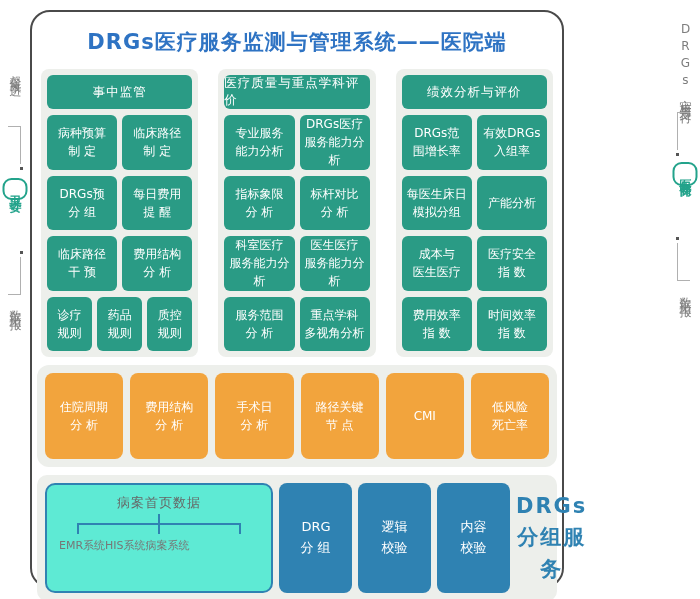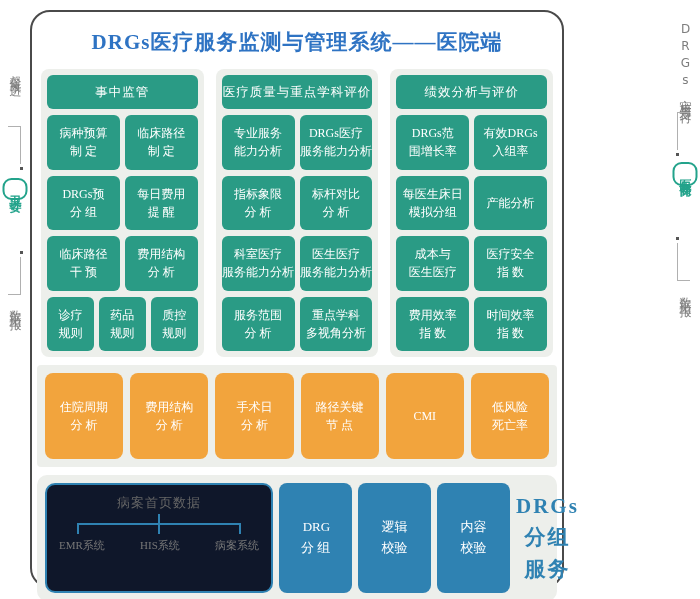--- a/index.html
+++ b/index.html
@@ -22,50 +22,50 @@
           position:absolute; left:50%; transform:translateX(-50%); white-space:nowrap;}
   .bracket{position:absolute; width:13px; height:38px;}
   .bracket.tl{border-top:1px solid var(--bracket); border-right:1px solid var(--bracket);}
   .bracket.bl{border-bottom:1px solid var(--bracket); border-right:1px solid var(--bracket);}
   .bracket.tr{border-top:1px solid var(--bracket); border-left:1px solid var(--bracket);}
   .bracket.br{border-bottom:1px solid var(--bracket); border-left:1px solid var(--bracket);}
   .dot{position:absolute; width:3px; height:3px; background:#555;}
 
   
   #frame{position:absolute; left:30px; top:10px; width:534px; height:578px;
-         border:2px solid var(--frame); border-radius:20px; background:#fff;font-family:Liberation Serif, serif;}
+         border:2px solid var(--frame); border-radius:20px; background:#fff;}
   #title{margin-top:16px; text-align:center; font-size:21px; font-weight:bold;
          color:var(--title); letter-spacing:1px;}
 
-  #columns{display:flex; gap:12px; padding:0 9px; margin-top:13px; height:288px;}
+  #columns{display:flex; gap:20px; padding:0 9px; margin-top:13px; height:288px;}
   .panel{flex:1; background:var(--panel); border-radius:8px; padding:6px;
          display:flex; flex-direction:column; gap:6px;}
   .col-header{height:34px; flex:none; background:var(--teal); border-radius:6px;
               color:#fff; display:flex; align-items:center; justify-content:center;
               font-size:12.5px; letter-spacing:1px;}
   .column-row{flex:1; display:flex; gap:5px;}
   .box{flex:1; border-radius:6px; color:#fff; display:flex; align-items:center;
        justify-content:center; text-align:center; font-size:12px; line-height:1.5;
        white-space:pre-line;}
   .teal{background:var(--teal);}
 
-  #metrics{margin:8px 5px 0; background:var(--panel); border-radius:4px;
+  #metrics{margin:8px 5px 0; background:var(--panel); border-radius:12px;
            padding:8px; display:flex; gap:7px; height:102px;}
   .orange{background:var(--orange); border-radius:8px;}
 
   #bottom{margin:8px 5px 0; background:var(--panel); border-radius:10px;
           padding:8px; display:flex; gap:6px; height:126px;}
   #tree-box{width:228px; flex:none; border:2px solid var(--blue); border-radius:10px;
-            background:#0f172a; padding:9px 12px 8px; display:flex; flex-direction:column;}
+            background:#5eead4; padding:9px 12px 8px; display:flex; flex-direction:column;}
   #tree-title{text-align:center; color:#666; font-size:13px; letter-spacing:1px;}
   .tree-stem{width:2px; height:9px; background:var(--blue); margin:2px auto 0;}
   .tree-h{border-top:2px solid var(--blue); width:82%; margin:0 auto; position:relative; height:10px;}
   .tree-v{position:absolute; top:0; width:2px; height:9px; background:var(--blue);}
   .tree-v.l{left:0;} .tree-v.c{left:50%; transform:translateX(-50%);} .tree-v.r{right:0;}
-  #tree-leaves{display:flex; justify-content:space-between; color:#777;
+  #tree-leaves{display:flex; justify-content:flex-start; color:#777;
                font-size:11px; margin-top:5px;}
   .step{width:73px; flex:none; background:var(--blue); border-radius:8px; color:#fff;
         display:flex; align-items:center; justify-content:center; text-align:right;
         font-size:13px; line-height:1.6; white-space:pre-line;}
   #service-label{flex:1; display:flex; align-items:center; justify-content:center;
                  color:var(--blue); font-weight:bold; font-size:21px; text-align:center;
                  white-space:pre-line; line-height:1.5; letter-spacing:2px;}
 </style>
 </head>
 <body>

